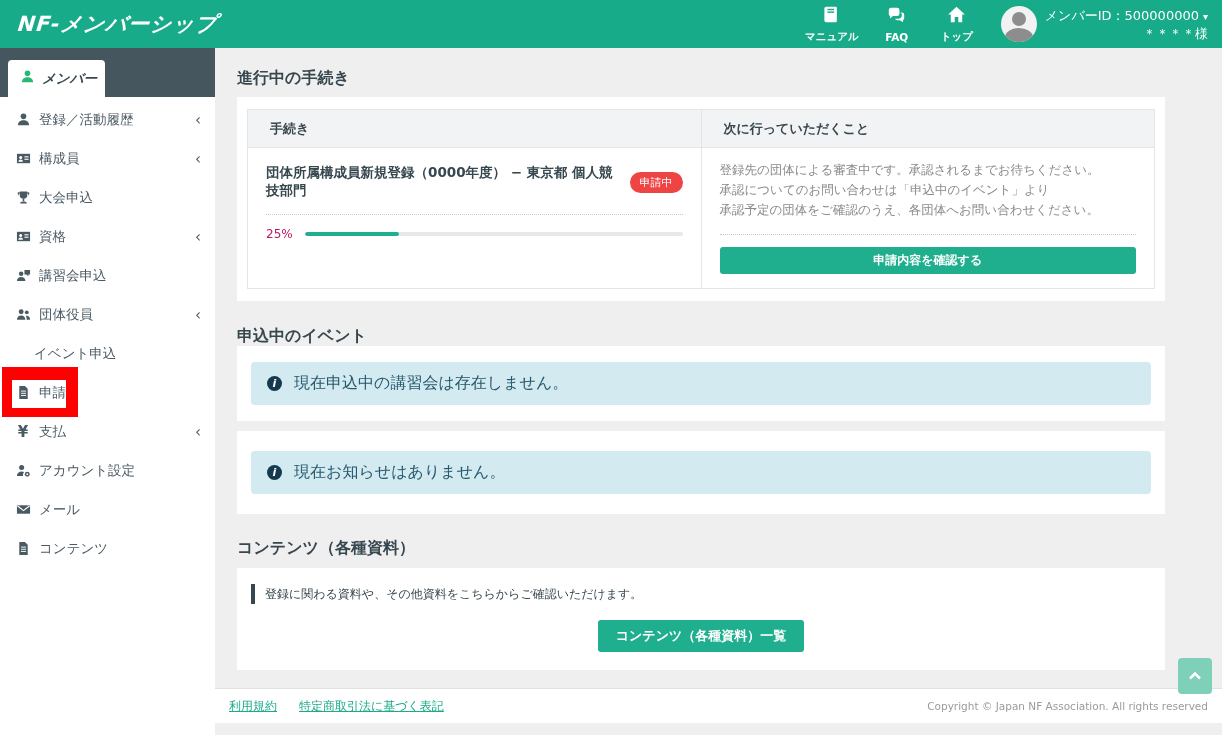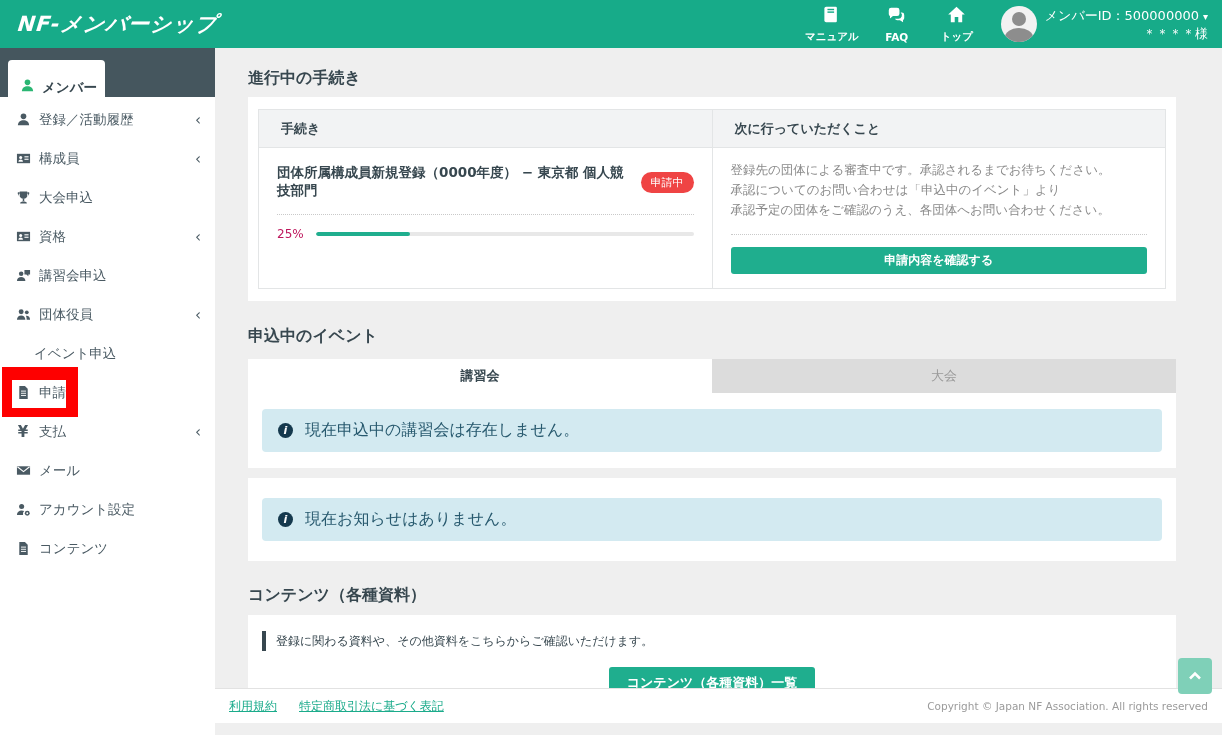--- a/index.html
+++ b/index.html
@@ -22,39 +22,39 @@
     border-radius:50%; background:#8d8d8d; }
   .avatar::after { content:""; position:absolute; left:4px; top:22px; width:28px; height:18px;
     border-radius:50% 50% 0 0; background:#8d8d8d; }
   .usertext { color:#fff; font-size:13px; text-align:right; line-height:17px; }
   .caret { font-size:10px; color:#fff; margin-left:4px; }
 
   
   .sidebar { position:absolute; left:0; top:48px; width:215px; height:687px; background:#fff; z-index:20; }
   .sidebar-band { position:absolute; left:0; top:0; width:215px; height:49px; background:#45565e; }
   .member-tab { position:absolute; left:8px; top:12px; width:97px; height:37px; background:#fff;
-    border-radius:4px 4px 0 0; display:flex; align-items:flex-end; padding-left:12px; gap:7px; cursor:pointer; }
+    border-radius:4px 4px 0 0; display:flex; align-items:center; padding-left:12px; gap:7px; cursor:pointer;font-style:italic; }
   .member-tab svg { width:15px; height:15px; fill:#2bb673; }
   .member-tab-label { font-size:13.5px; font-weight:700; color:#37474f; }
   .menu { list-style:none; position:absolute; top:52px; left:0; width:215px; }
   .menu li { height:39px; display:flex; align-items:center; padding-left:15px; cursor:pointer;
     position:relative; color:#4a5a63; font-size:13.5px; }
   .menu li .icn { width:16px; height:16px; margin-right:8px; display:inline-flex;
     align-items:center; justify-content:center; color:#4a5a63; flex:0 0 16px; }
   .menu li .icn svg { width:15px; height:15px; fill:#4a5a63; }
   .yen-glyph { font-size:15px; font-weight:700; color:#4a5a63; }
   .menu li .chev { position:absolute; right:14px; font-size:15px; color:#4a5a63; }
   .menu li.indent { padding-left:34px; }
   
   .red-frame { position:absolute; left:2px; top:-6px; width:76px; height:50px; background:#fe0000; z-index:1; }
   .white-inner { position:absolute; left:12px; top:7px; width:54px; height:28px; background:#fff; z-index:2; }
   li.highlight .icn, li.highlight .item-label { position:relative; z-index:3; }
 
   
-  .content { position:absolute; left:215px; top:48px; width:1007px; height:652px;
+  .content { position:absolute; left:204px; top:48px; width:1007px; height:652px;
     padding:20px 46px 0 33px; background:#efefef; }
   .section-title { font-size:16px; font-weight:700; color:#37474f; line-height:20px; }
   .card { background:#fff; }
 
   
   .card-proc { margin-top:9px; padding:12px 10px; }
   .proc-table { width:100%; border:1px solid #e3e5e6; border-collapse:collapse; }
   .proc-table th { background:#f2f3f4; height:38px; text-align:left; font-size:13px;
     color:#37474f; padding:0 22px; border:1px solid #e3e5e6; font-weight:700; width:50%; }
   .proc-table td { border:1px solid #e3e5e6; vertical-align:top; background:#fff; }
@@ -257,36 +257,36 @@
     <li>
       <span class="icn">
           <span class="yen-glyph">¥</span>
         </span>
       <span class="item-label">支払</span>
       <span class="chev">‹</span>
     </li>
     <li>
       <span class="icn">
           <svg viewBox="0 0 16 16">
-            <path d="M1 3.5h14v9H1z"></path>
-            <path d="M1.5 4 8 9.2 14.5 4" fill="none" stroke="#fff" stroke-width="1.2"></path>
-          </svg>
-        </span>
-      <span class="item-label">メール</span>
-    </li>
-    <li>
-      <span class="icn">
-          <svg viewBox="0 0 16 16">
             <circle cx="6" cy="4.8" r="2.7"></circle>
             <path d="M1 13.8c0-3 2.3-4.8 5-4.8 1 0 1.9.2 2.7.7a4.3 4.3 0 0 0-1.2 4.1z"></path>
             <circle cx="12" cy="12" r="2.6"></circle>
             <circle cx="12" cy="12" r="1" fill="#fff"></circle>
           </svg>
         </span>
       <span class="item-label">アカウント設定</span>
+    </li>
+    <li>
+      <span class="icn">
+          <svg viewBox="0 0 16 16">
+            <path d="M1 3.5h14v9H1z"></path>
+            <path d="M1.5 4 8 9.2 14.5 4" fill="none" stroke="#fff" stroke-width="1.2"></path>
+          </svg>
+        </span>
+      <span class="item-label">メール</span>
     </li>
     <li>
       <span class="icn">
           <svg viewBox="0 0 16 16">
             <path d="M3.5 1h6l3 3v11h-9z"></path>
             <rect x="5.3" y="6" width="5.4" height="1" fill="#fff"></rect>
             <rect x="5.3" y="8.3" width="5.4" height="1" fill="#fff"></rect>
             <rect x="5.3" y="10.6" width="5.4" height="1" fill="#fff"></rect>
           </svg>
         </span>
@@ -331,24 +331,20 @@
               <div class="dotted"></div>
               <button class="btn-green">申請内容を確認する</button>
             </div>
           </td>
         </tr>
       </tbody>
     </table>
   </div>
 
   <h2 class="section-title sec-events-title">申込中のイベント</h2>
-  <div class="tabs">
-    <div class="tab active">講習会</div>
-    <div class="tab inactive">大会</div>
-  </div>
   <div class="card card-tabbody">
     <div class="alert">
       <span class="info-icon">i</span>
       <span class="alert-text">現在申込中の講習会は存在しません。</span>
     </div>
   </div>
 
   <div class="card card-pad">
     <div class="alert">
       <span class="info-icon">i</span>

